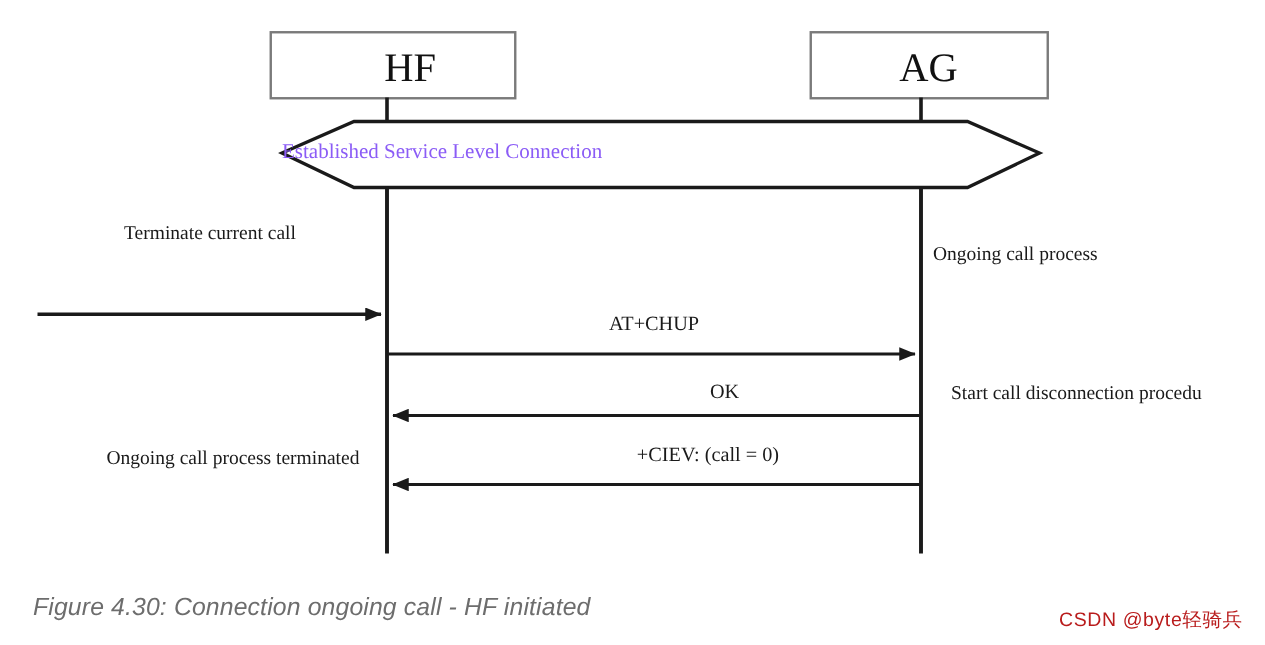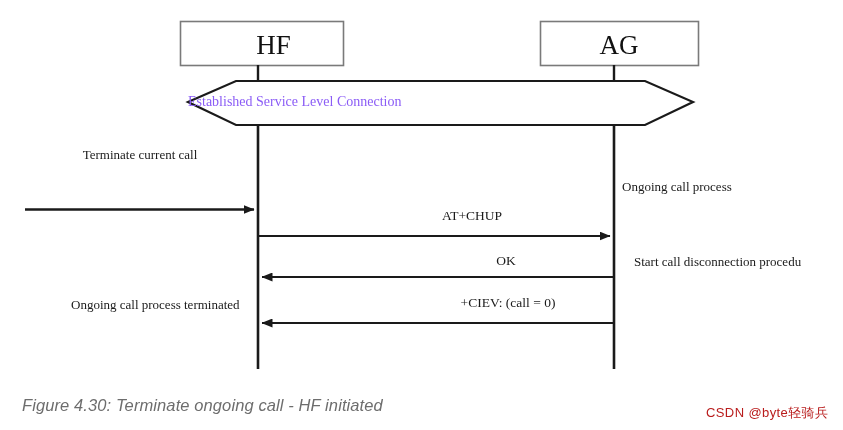--- a/index.html
+++ b/index.html
@@ -41,21 +41,20 @@
     text-align: left;
     white-space: nowrap;
   }
   .msg-label {
     position: absolute;
     font-family: "Liberation Serif", serif;
     font-size: 13.5px;
     color: #1a1a1a;
     text-align: center;
     white-space: nowrap;
-    margin-left: 36px;
   }
   .note {
     position: absolute;
     font-family: "Liberation Serif", serif;
     font-size: 13px;
     color: #1a1a1a;
     line-height: 17px;
     white-space: nowrap;
   }
   .note.center {
@@ -120,33 +119,33 @@
 
   <div class="node-label" style="left:192px; top:32px; width:163px;">HF</div>
   <div class="node-label" style="left:540px; top:32px; width:158px;">AG</div>
 
   <div class="hex-label" style="left:188px; top:94px; width:505px;">Established Service Level Connection</div>
 
   <div class="note center" style="left:35px; top:146px; width:210px;">
     <div>Terminate current call</div>
   </div>
 
-  <div class="note left" style="left:622px; top:178px;">
+  <div class="note left" style="left:622px; top:160px;">
     <div>Ongoing call process</div>
   </div>
 
   <div class="note left" style="left:634px; top:253px;">
     <div>Start call disconnection procedu</div>
   </div>
 
   <div class="note left" style="left:71px; top:296px;">
     <div>Ongoing call process terminated</div>
   </div>
 
   <div class="msg-label" style="left:258px; top:208px; width:356px;">AT+CHUP</div>
-  <div class="msg-label" style="left:258px; top:253px; width:424px;">OK</div>
+  <div class="msg-label" style="left:258px; top:253px; width:424px;padding-left:13px;">OK</div>
   <div class="msg-label" style="left:258px; top:295px; width:428px;">+CIEV: (call = 0)</div>
 
-  <div class="caption" style="left:22px; top:396px;">Figure 4.30: Terminate ongoing call - HF initiated</div>
+  <div class="caption" style="left:22px; top:396px;">Figure 4.30: Connection ongoing call - HF initiated</div>
 
   <div class="watermark" style="left:706px; top:404px;">CSDN @byte轻骑兵</div>
 
 </div>
 
 </body></html>

